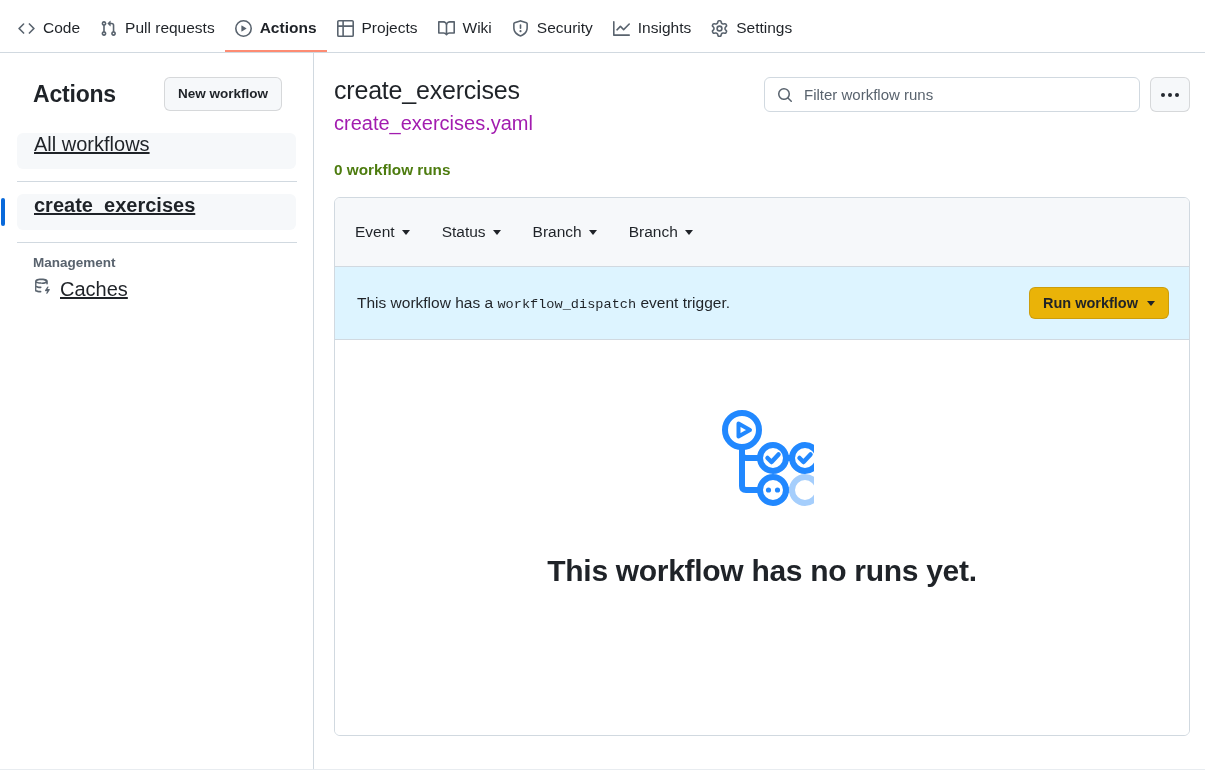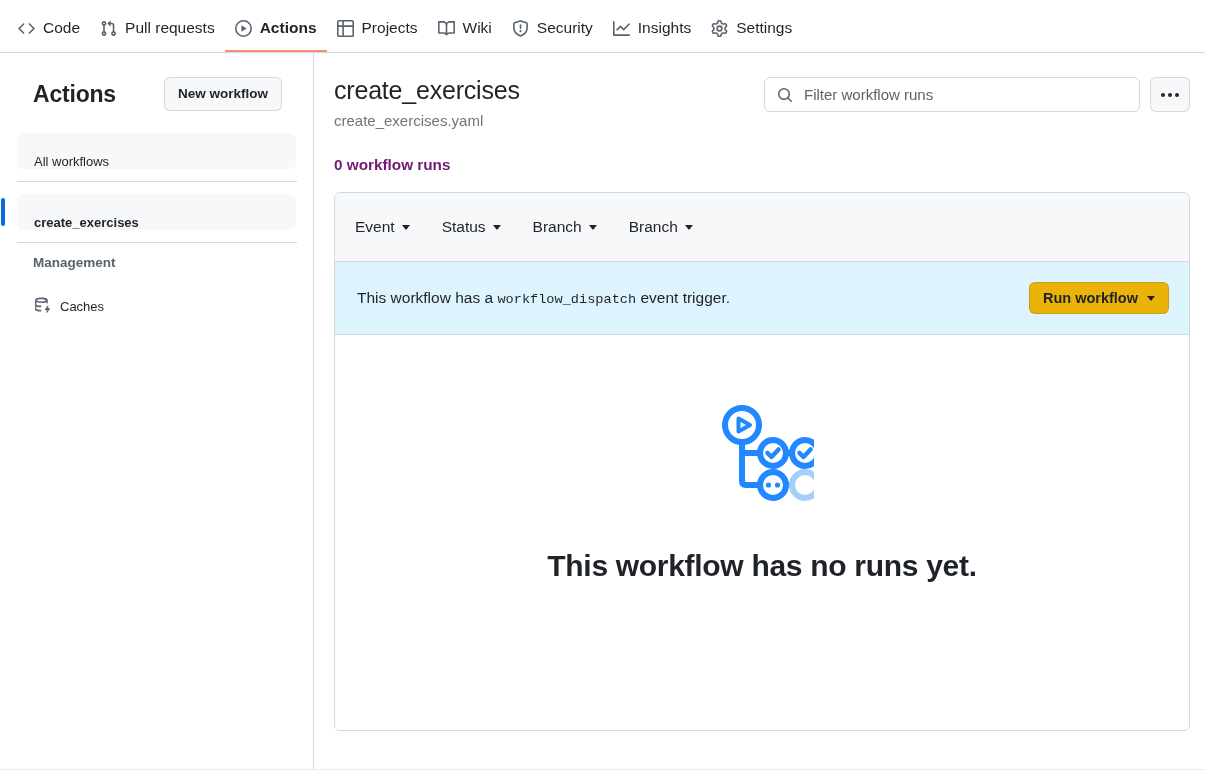--- a/index.html
+++ b/index.html
@@ -80,30 +80,31 @@
     border-radius: 6px;
     padding: 6px 13px;
     cursor: pointer;
     line-height: 20px;
     white-space: nowrap;
   }
   .side-list { list-style: none; margin: 0; padding: 0; }
   .side-item {
     position: relative;
     display: flex;
-    align-items: flex-end;
+    align-items: flex-start;
     gap: 9px;
     height: 36px;
     padding: 0 12px 0 17px;
     margin: 0 1px 4px 1px;
     border-radius: 6px;
-    font-size: 13px;
+    font-size: 20px;
     color: #1f2328;
     cursor: pointer;
     white-space: nowrap;
+    text-decoration: underline;
   }
   .side-item.shaded { background: #f6f8fa; }
   .side-item.current { font-weight: 600; background: #f6f8fa; }
   .side-item.current::before {
     content: "";
     position: absolute;
     left: -16px;
     top: 4px;
     bottom: 4px;
     width: 4px;
@@ -141,22 +142,22 @@
     font-size: 25px;
     font-weight: 400;
     color: #1f2328;
     line-height: 1.25;
     letter-spacing: -0.2px;
     margin: 0;
   }
   .wf-file {
     display: inline-block;
     margin-top: 6px;
-    font-size: 15px;
-    color: #737373;
+    font-size: 20px;
+    color: #a21caf;
     cursor: pointer;
     text-decoration: none;
   }
   .head-right { display: flex; align-items: center; gap: 10px; padding-top: 2px;}
   .filter-box {
     width: 376px;
     height: 35px;
     border: 1px solid #d1d9e0;
     border-radius: 6px;
     display: flex;
@@ -187,21 +188,21 @@
     color: #24292f;
   }
   .btn-kebab span {
     width: 4px; height: 4px; border-radius: 50%;
     background: #24292f; display: block;
   }
   .runs-count {
     margin: 26px 0 18px 0;
     font-size: 15.3px;
     font-weight: 700;
-    color: #701a75;
+    color: #4d7c0f;
   }
 
   
   .runs-panel {
     border: 1px solid #d1d9e0;
     border-radius: 6px;
     overflow: hidden;
     background: #fff;
     height: 539px;
     display: flex;

